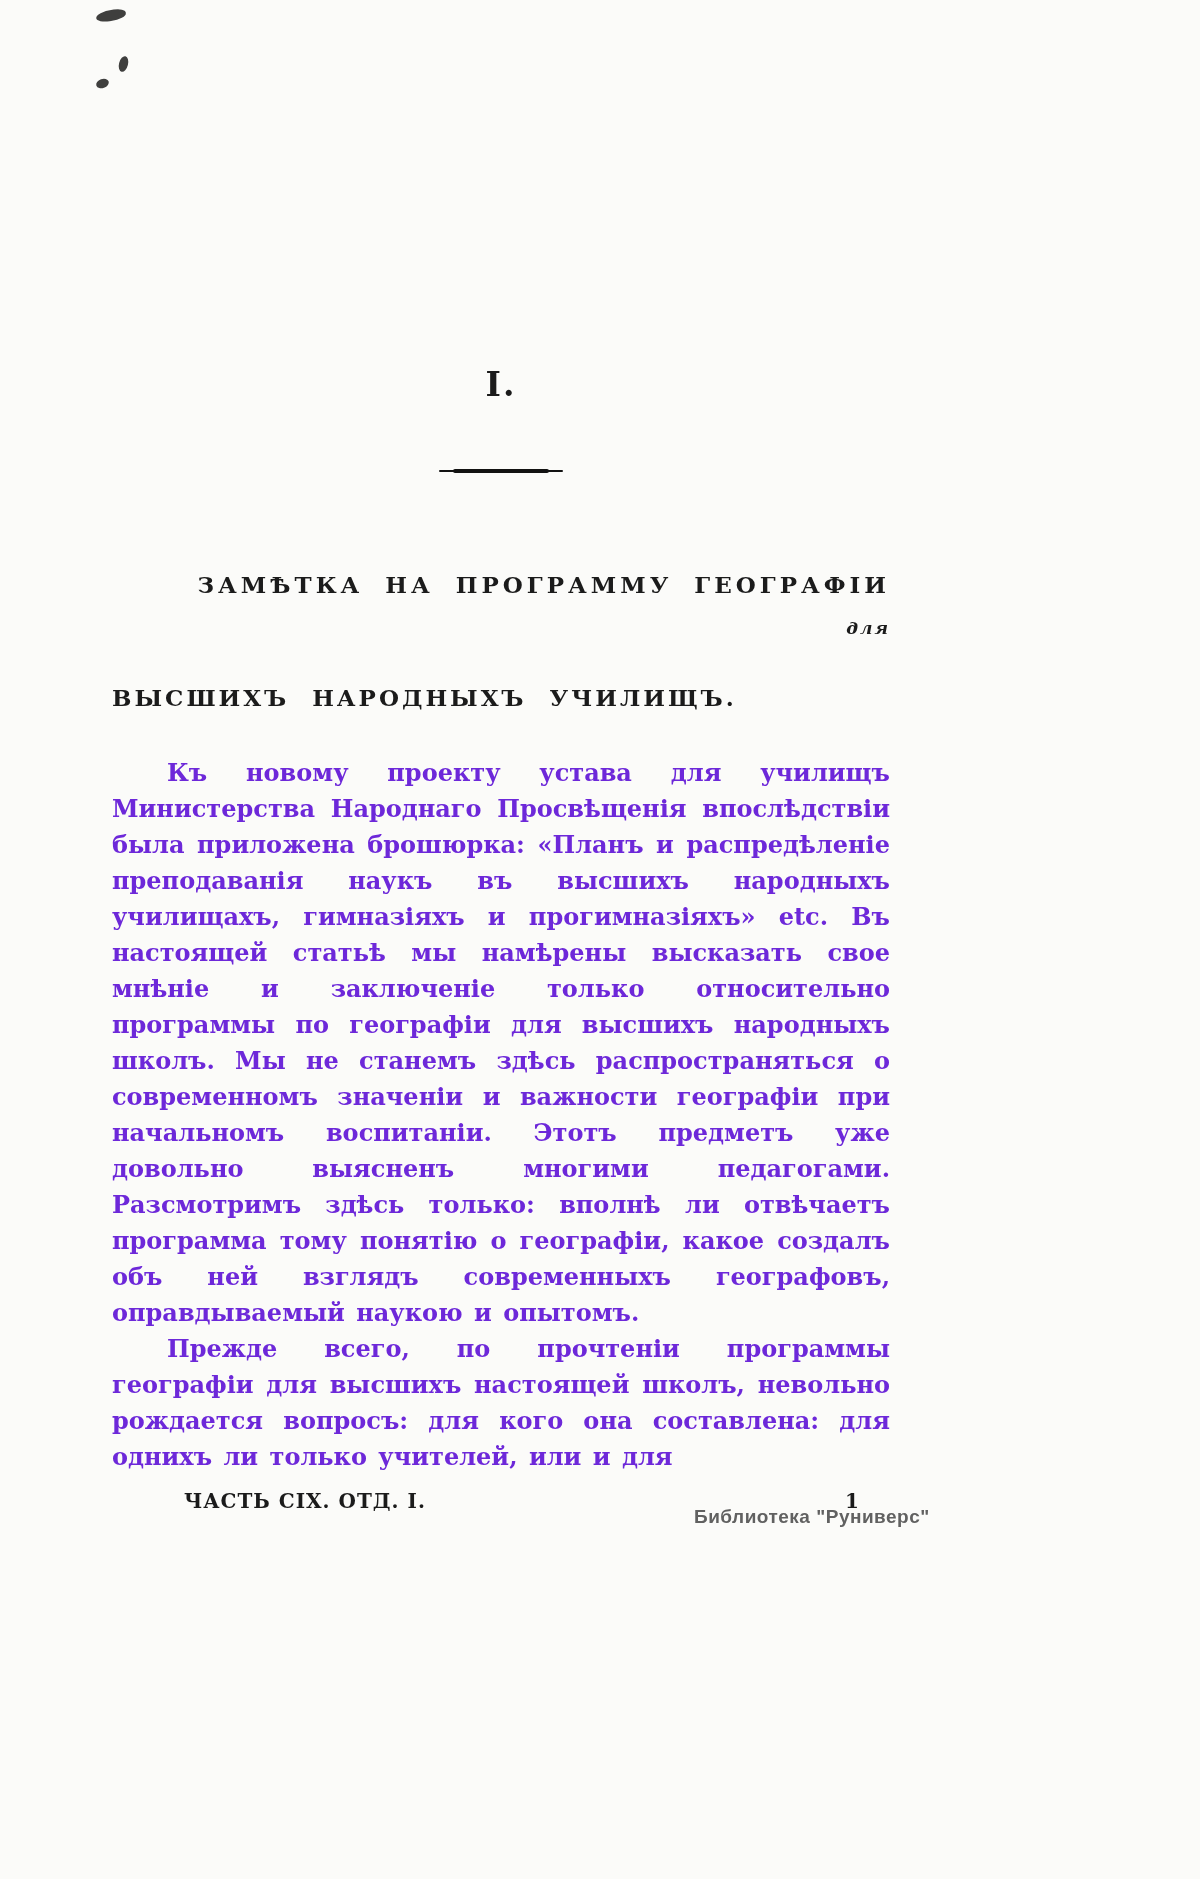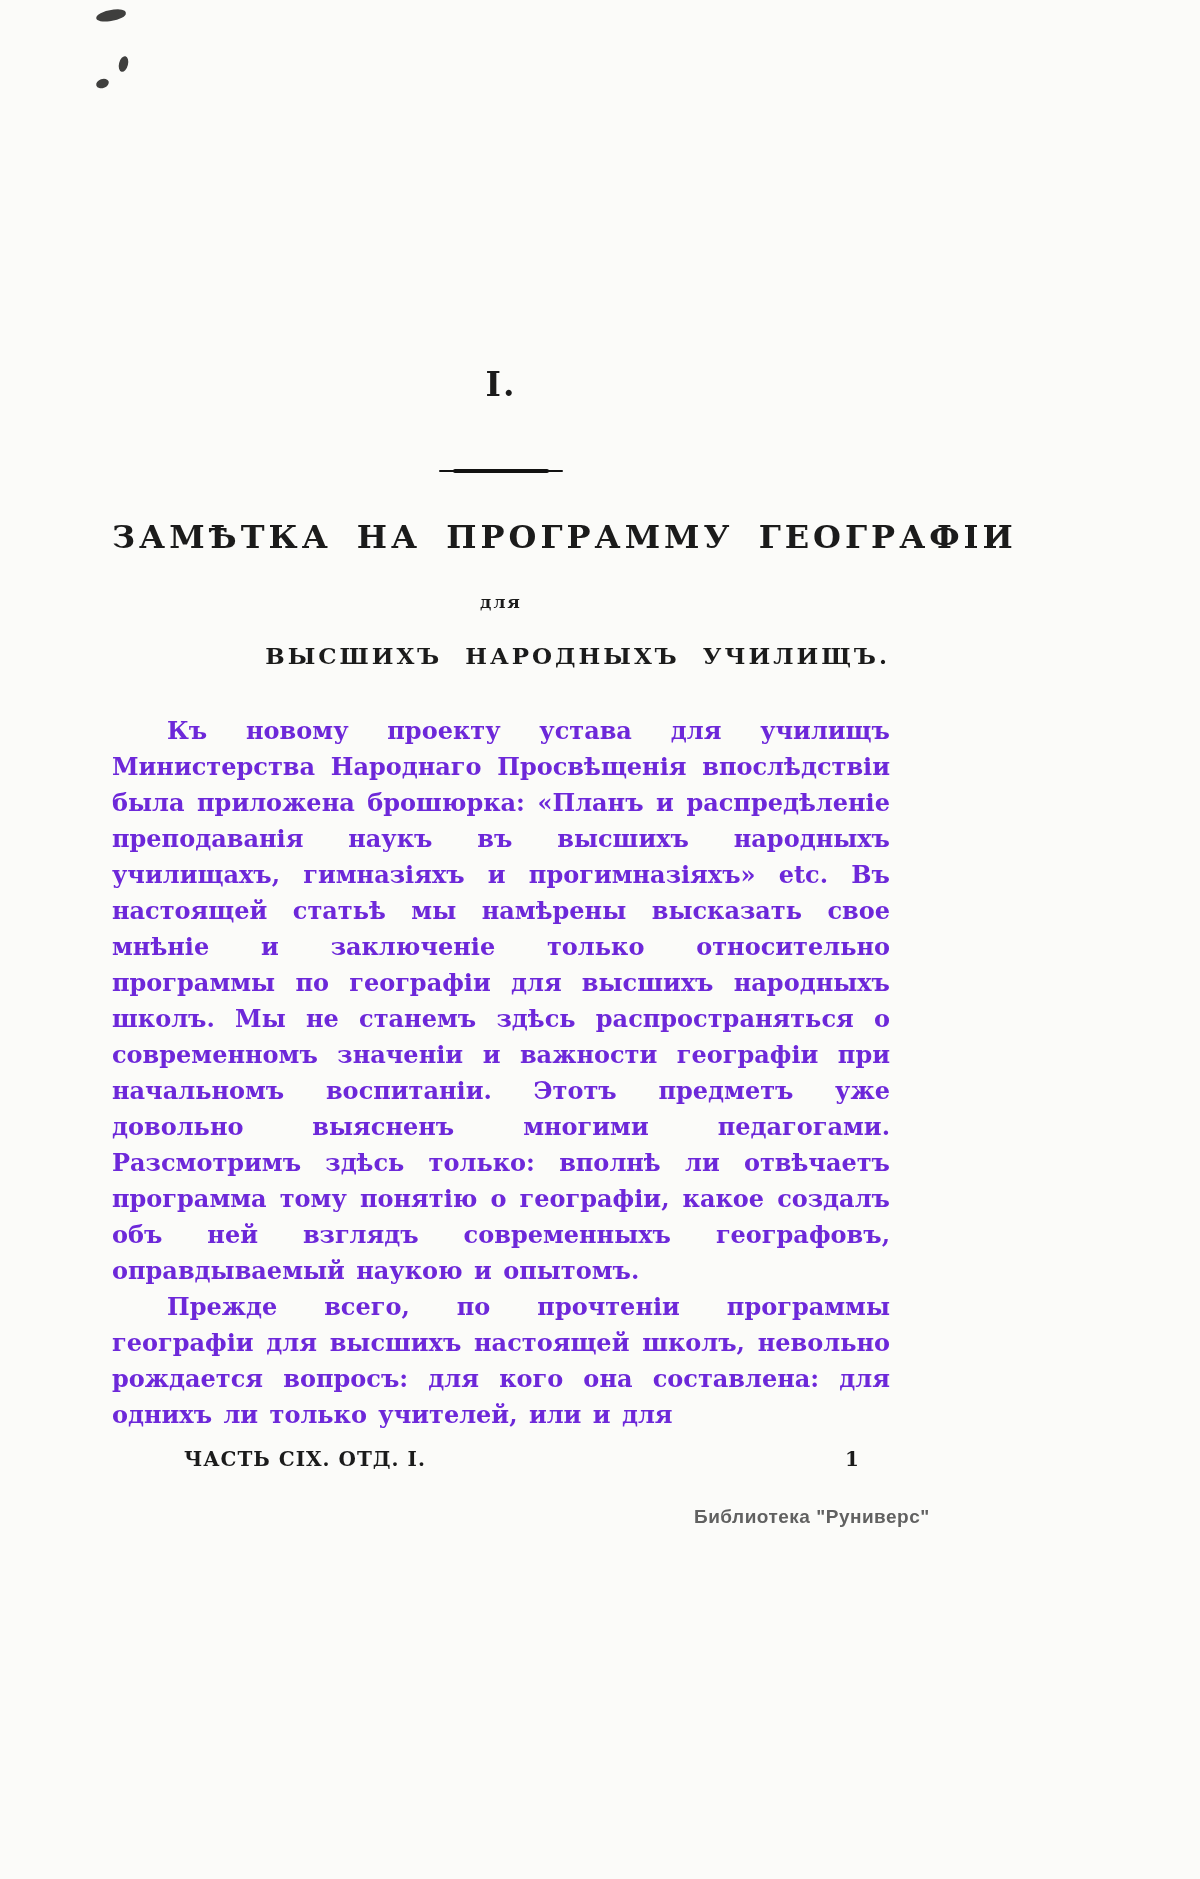--- a/index.html
+++ b/index.html
@@ -53,42 +53,43 @@
   .rule::after {
     content: "";
     position: absolute;
     left: -14px; right: -14px; top: 1px;
     height: 2px;
     background: #121212;
     border-radius: 2px;
   }
 
   .article-title {
-    margin-top: 44px;
+    margin-top: 92px;
     text-align: right;
-    font-size: 32px;
+    font-size: 23px;
     line-height: 40px;
     font-weight: bold;
     letter-spacing: 4px;
     word-spacing: 10px;
     white-space: nowrap;
   }
 
   .article-for {
-    margin-top: 34px;
-    text-align: center;
+    margin-top: 12px;
+    text-align: right;
     font-size: 17px;
     line-height: 22px;
     font-weight: bold;
     letter-spacing: 2px;
+    font-style: italic;
   }
 
   .article-subtitle {
-    margin-top: 28px;
-    text-align: right;
+    margin-top: 44px;
+    text-align: left;
     font-size: 23px;
     line-height: 30px;
     font-weight: bold;
     letter-spacing: 3px;
     word-spacing: 12px;
   }
 
   .body-block {
     margin-top: 42px;
     font-size: 24px;

